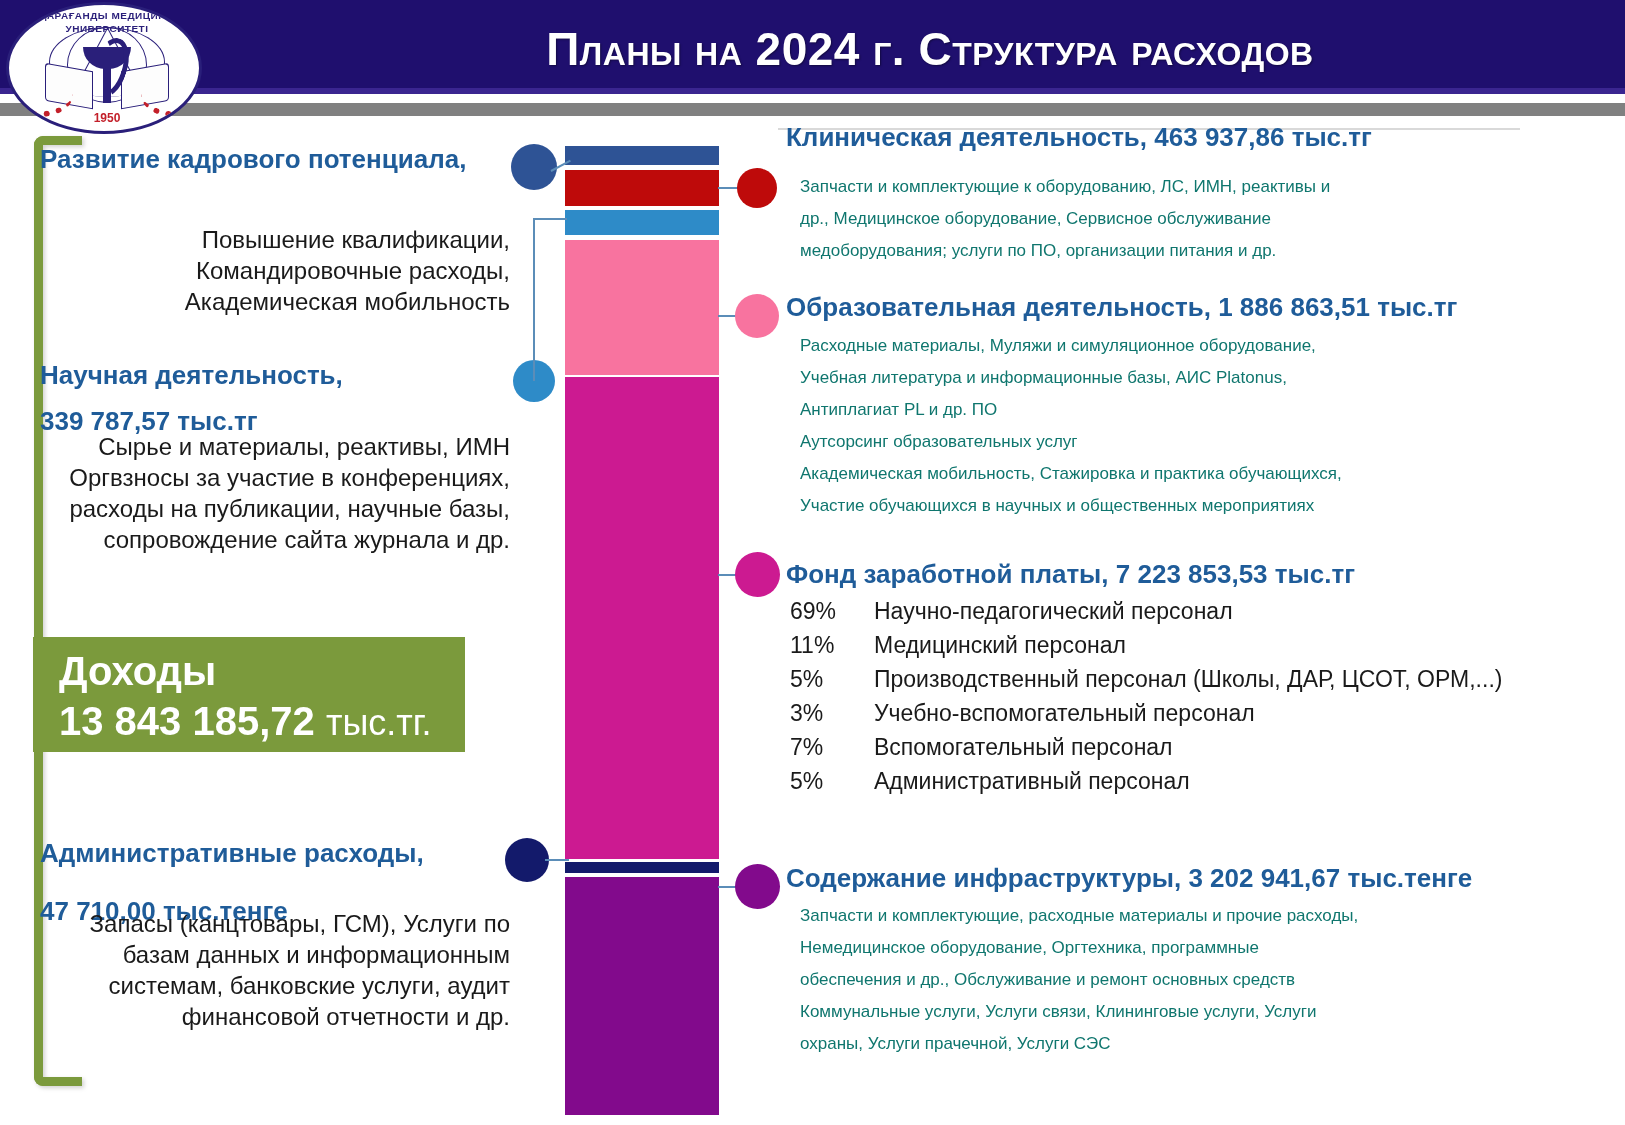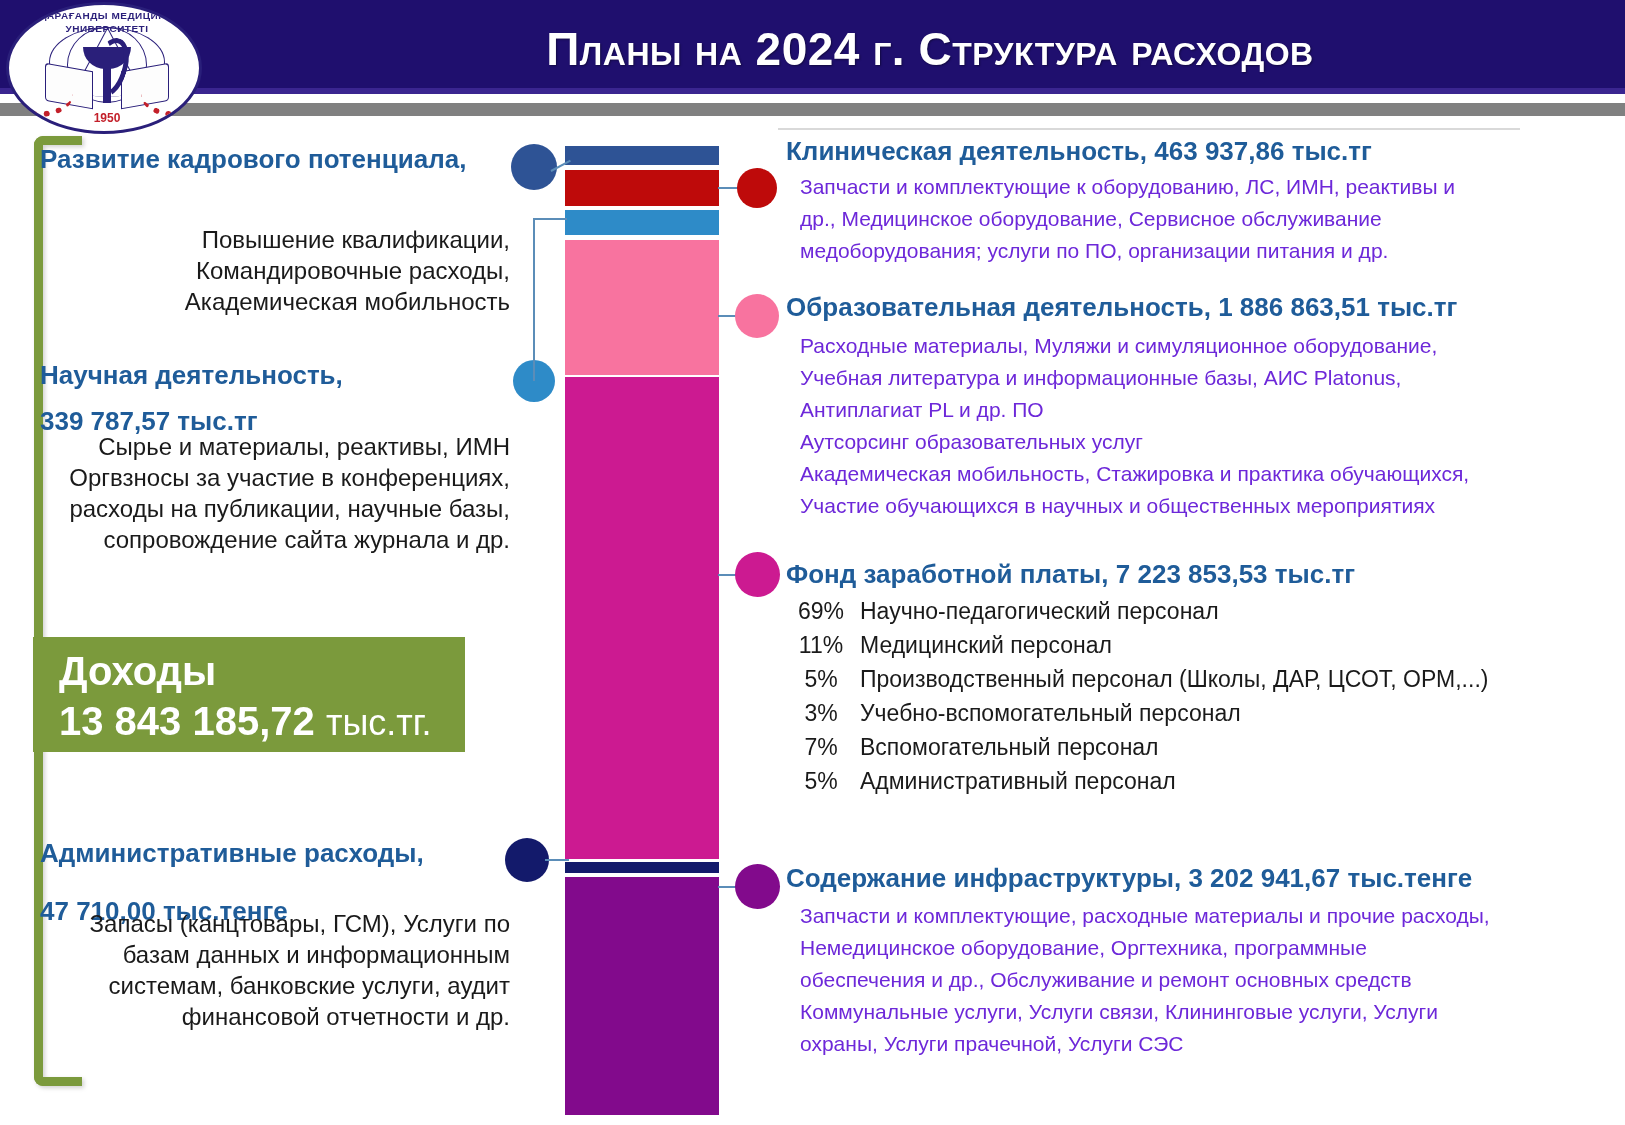--- a/index.html
+++ b/index.html
@@ -138,38 +138,38 @@
     position: absolute; text-align: right;
     color: #1a1a1a; font-size: 24px; line-height: 31px;
   }
   .ttl-r {
     position: absolute; text-align: left;
     color: #1F5C99; font-weight: bold; font-size: 26px; line-height: 32px;
     white-space: nowrap;
   }
   .body-r {
     position: absolute; text-align: left;
-    color: #6d28d9; font-size: 21px; line-height: 32px;
+    color: #0f766e; font-size: 17px; line-height: 32px;
   }
 
   
   .income {
     position: absolute; left: 33px; top: 637px; width: 432px; height: 115px;
     background: #7B9A3C; color: #ffffff;
     padding: 10px 0 0 26px;
   }
   .income .lbl { font-size: 40px; font-weight: bold; line-height: 48px; }
   .income .val { font-size: 40px; font-weight: bold; line-height: 52px; }
   .income .val .unit { font-size: 36px; font-weight: normal; }
 
   
   .pct-list { position: absolute; left: 790px; top: 594px; width: 790px; }
   .pct-row { display: flex; align-items: baseline; line-height: 34px; }
   .pct-num {
-    width: 62px; text-align: center; margin-right: 8px;
+    width: 62px; text-align: left; margin-right: 22px;
     font-size: 23px; color: #1a1a1a;
   }
   .pct-lbl { font-size: 23px; color: #1a1a1a; white-space: nowrap; }
 
   .thin-rule {
     position: absolute; background: #d9d9d9; height: 2px;
   }
 </style>
 </head>
 <body>
@@ -256,21 +256,21 @@
     <div class="val"><span>13 843 185,72</span> <span class="unit">тыс.тг.</span></div>
   </div>
 
   <div class="ttl-l" style="left:40px; top:836px; width:470px;">Административные расходы,</div>
   <div class="ttl-l" style="left:40px; top:870px; width:470px;margin-top:24px;">47 710,00 тыс.тенге</div>
   <div class="body-l" style="left:40px; top:908px; width:470px; white-space:pre-line;">Запасы (канцтовары, ГСМ), Услуги по
 базам данных и информационным
 системам, банковские услуги, аудит
 финансовой отчетности и др.</div>
 
-  <div class="ttl-r" style="left:786px; top:135px;">Клиническая деятельность, 463 937,86 тыс.тг</div>
+  <div class="ttl-r" style="left:786px; top:121px;">Клиническая деятельность, 463 937,86 тыс.тг</div>
   <div class="body-r" style="left:800px; top:171px; width:800px; white-space:pre-line;">Запчасти и комплектующие к оборудованию, ЛС, ИМН, реактивы и
 др., Медицинское оборудование, Сервисное обслуживание
 медоборудования; услуги по ПО, организации питания и др.</div>
 
   <div class="ttl-r" style="left:786px; top:291px;">Образовательная деятельность, 1 886 863,51 тыс.тг</div>
   <div class="body-r" style="left:800px; top:330px; width:800px; white-space:pre-line;">Расходные материалы, Муляжи и симуляционное оборудование,
 Учебная литература и информационные базы, АИС Platonus,
 Антиплагиат PL и др. ПО
 Аутсорсинг образовательных услуг
 Академическая мобильность, Стажировка и практика обучающихся,

